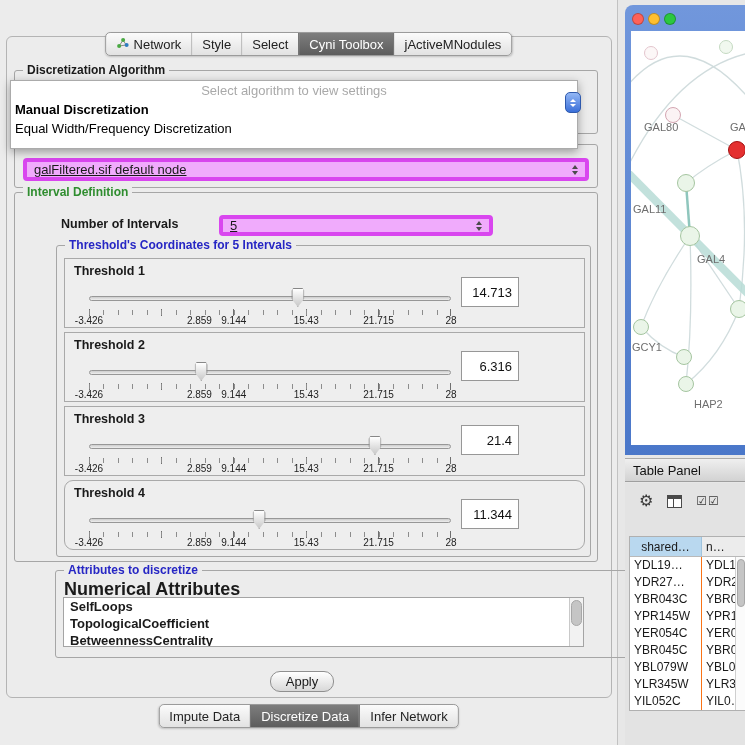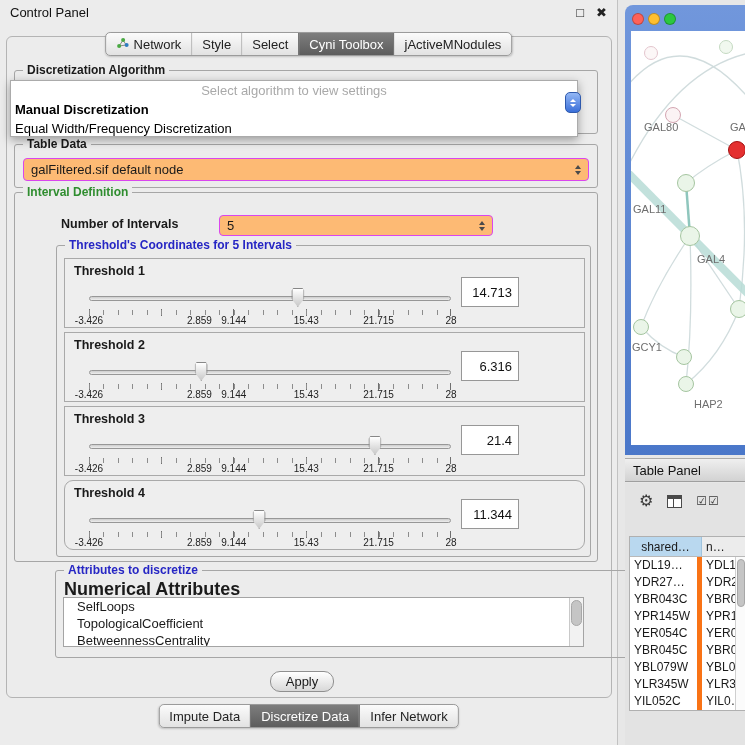--- a/index.html
+++ b/index.html
@@ -21,27 +21,27 @@
   .tab:first-child{border-left:none;}
   .tab.sel{background:linear-gradient(#7e7e7e,#5d5d5d);color:#fff;border-left-color:#676767;}
   .tab.sel + .tab{border-left-color:#676767;}
   .ctr{left:50%;transform:translateX(-50%);}
 
   .groupbox{position:absolute;border:1px solid #a6a6a6;border-radius:3px;}
   .gtitle{position:absolute;top:-8px;left:8px;background:#ececec;padding:0 4px;font-size:12px;font-weight:bold;white-space:nowrap;}
   .gtitle.green{color:#2f8d2f;}
   .gtitle.blue{color:#2626c4;}
 
-  .combo{position:absolute;background:#fdba74;border:1px solid #d946ef;border-radius:4px;display:flex;align-items:center;padding:0 7px;font-size:13px;}
+  .combo{position:absolute;background:#f0abfc;border:4px solid #d946ef;border-radius:4px;display:flex;align-items:center;padding:0 7px;font-size:13px;text-decoration:underline;}
   .combo .cval{flex:1;white-space:nowrap;overflow:hidden;}
   .stepper{display:flex;flex-direction:column;align-items:center;gap:2px;margin-left:6px;}
   .tri-up{width:0;height:0;border-left:3.5px solid transparent;border-right:3.5px solid transparent;border-bottom:4.5px solid #4a4a4a;}
   .tri-down{width:0;height:0;border-left:3.5px solid transparent;border-right:3.5px solid transparent;border-top:4.5px solid #4a4a4a;}
 
-  .popup{position:absolute;left:10px;top:80px;width:568px;height:57px;background:#fff;border:1px solid #ababab;
+  .popup{position:absolute;left:10px;top:80px;width:568px;height:69px;background:#fff;border:1px solid #ababab;
          box-shadow:0 3px 9px rgba(0,0,0,.35);z-index:40;}
   .popup .ph{height:19px;line-height:19px;text-align:center;color:#a9a9a9;}
   .popup .pi{height:19px;line-height:19px;padding-left:4px;color:#000;white-space:nowrap;}
   .popup .pi.b{font-weight:bold;}
   .bluepill{position:absolute;left:565px;top:92px;width:16px;height:21px;border-radius:5px;z-index:50;
             background:linear-gradient(#93b7f5,#3a6fd8);border:1px solid #2e59ad;
             display:flex;flex-direction:column;align-items:center;justify-content:center;gap:2px;}
   .bluepill i{display:block;width:0;height:0;border-left:3px solid transparent;border-right:3px solid transparent;}
   .bluepill .u{border-bottom:3.5px solid #fff;}
   .bluepill .d{border-top:3.5px solid #fff;}
@@ -61,21 +61,21 @@
   .scale span:nth-of-type(1){left:0;}
   .scale span:nth-of-type(2){left:20%;margin-left:38px;}
   .scale span:nth-of-type(3){left:40%;}
   .scale span:nth-of-type(4){left:60%;}
   .scale span:nth-of-type(5){left:80%;}
   .scale span:nth-of-type(6){left:100%;}
   .valuebox{position:absolute;left:396px;top:18px;width:58px;height:30px;background:#fff;border:1px solid #979797;
             font-size:13px;text-align:right;padding-right:6px;font-family:inherit;color:#111;}
 
   .listbox{position:absolute;left:7px;top:26px;width:521px;height:50px;background:#fff;border:1px solid #a4a4a4;overflow:hidden;}
-  .li{height:17px;line-height:17px;padding-left:13px;font-size:13px;white-space:nowrap;}
+  .li{height:17px;line-height:17px;padding-left:6px;font-size:13px;white-space:nowrap;font-weight:bold;}
   .vsb{position:absolute;right:0;top:0;bottom:0;width:14px;background:#f2f2f2;border-left:1px solid #c9c9c9;}
   .vthumb{position:absolute;left:1px;right:1px;top:2px;height:26px;background:#c5c5c5;border:1px solid #a7a7a7;border-radius:6px;}
 
   .btn{position:absolute;display:flex;align-items:center;justify-content:center;
        background:linear-gradient(#ffffff,#d8d8d8);border:1px solid #8f8f8f;border-radius:10px;font-size:13px;}
 
   
   .netwin{position:absolute;left:625px;top:5px;width:120px;height:450px;
           background:linear-gradient(#7197dc,#4a77c9);border-radius:8px 0 0 0;}
   .tl{position:absolute;top:8px;width:12px;height:12px;border-radius:50%;border:1px solid rgba(0,0,0,.25);}
@@ -95,39 +95,32 @@
   .ttool{position:absolute;left:14px;top:8px;display:flex;align-items:center;gap:14px;color:#3a3a3a;}
   .gear{font-size:16px;line-height:20px;}
   .colicon{display:inline-block;width:15px;height:13px;border:1px solid #4a4a4a;border-top:4px solid #4a4a4a;position:relative;background:#fff;}
   .colicon::after{content:"";position:absolute;left:5px;top:0;bottom:0;width:1px;background:#4a4a4a;}
   .checks{font-size:12px;letter-spacing:1px;}
   .table{position:absolute;left:4px;top:53px;width:116px;background:#fff;border:1px solid #b0b0b0;border-right:none;}
   .thead{display:flex;height:20px;border-bottom:1px solid #b9b9b9;font-size:12px;}
   .th1{width:72px;background:#b9d8ef;border-right:1px solid #9fc3dd;display:flex;align-items:center;justify-content:center;overflow:hidden;}
   .th2{flex:1;background:#ececec;display:flex;align-items:center;padding-left:4px;overflow:hidden;}
   .trow{display:flex;height:17px;font-size:12px;line-height:17px;}
-  .tc1{width:72px;padding-left:4px;border-right:5px solid #f97316;overflow:hidden;white-space:nowrap;}
+  .tc1{width:72px;padding-left:4px;border-right:1px solid #f97316;overflow:hidden;white-space:nowrap;}
   .tc2{flex:1;padding-left:4px;overflow:hidden;white-space:nowrap;}
   .tsb{position:absolute;left:105px;top:20px;width:11px;height:153px;background:#fbfbfb;border-left:1px solid #cfcfcf;}
   .tsb .vthumb{height:48px;}
 </style>
 </head>
 <body>
 
 <div class="screen">
 
   <section class="cpanel">
 
-    <div class="titlebar">
-      <span class="wtitle">Control Panel</span>
-      <span class="wbtns">
-        <span>□</span>
-        <span class="close">✖</span>
-      </span>
-    </div>
 
     <div class="inner"></div>
 
     <div class="tabstrip ctr" style="top:32px;">
       <div class="tab">
         <span>
           <svg width="13" height="12" viewBox="0 0 13 12">
               <path d="M3 9 L7 3 L10 8 Z" fill="none" stroke="#8a8a8a" stroke-width="1"></path>
               <circle cx="3" cy="9" r="2" fill="#49a942"></circle>
               <circle cx="7" cy="3" r="2" fill="#49a942"></circle>

